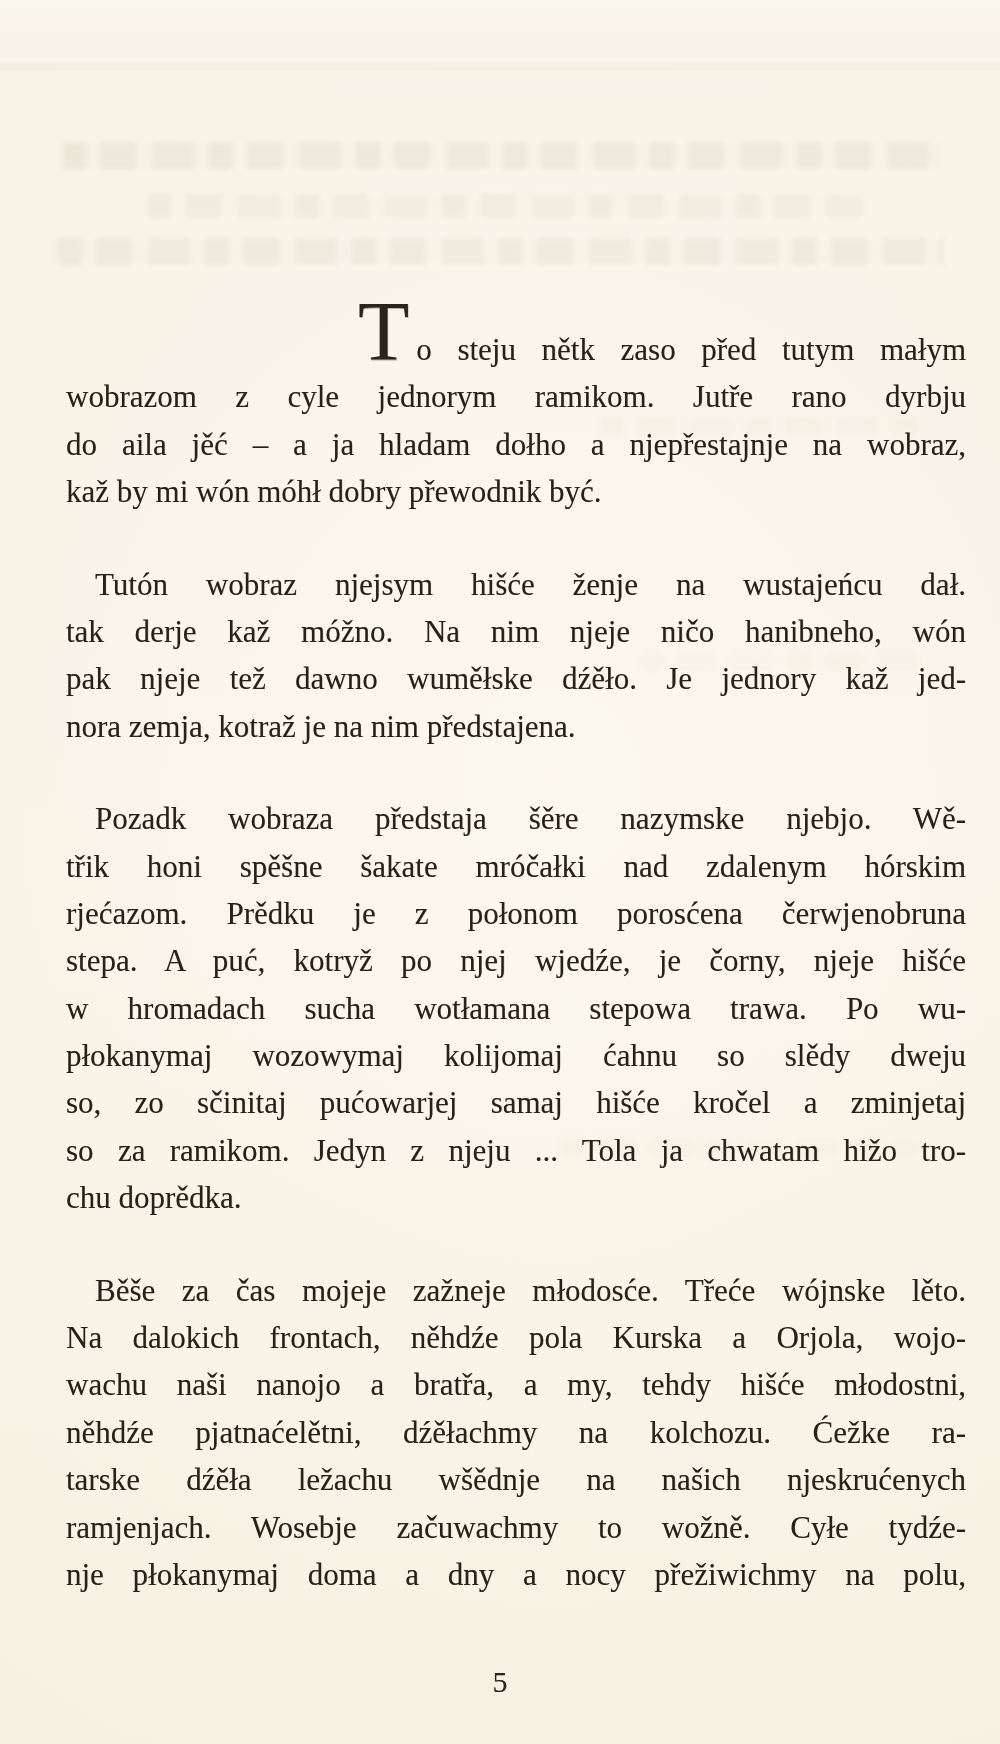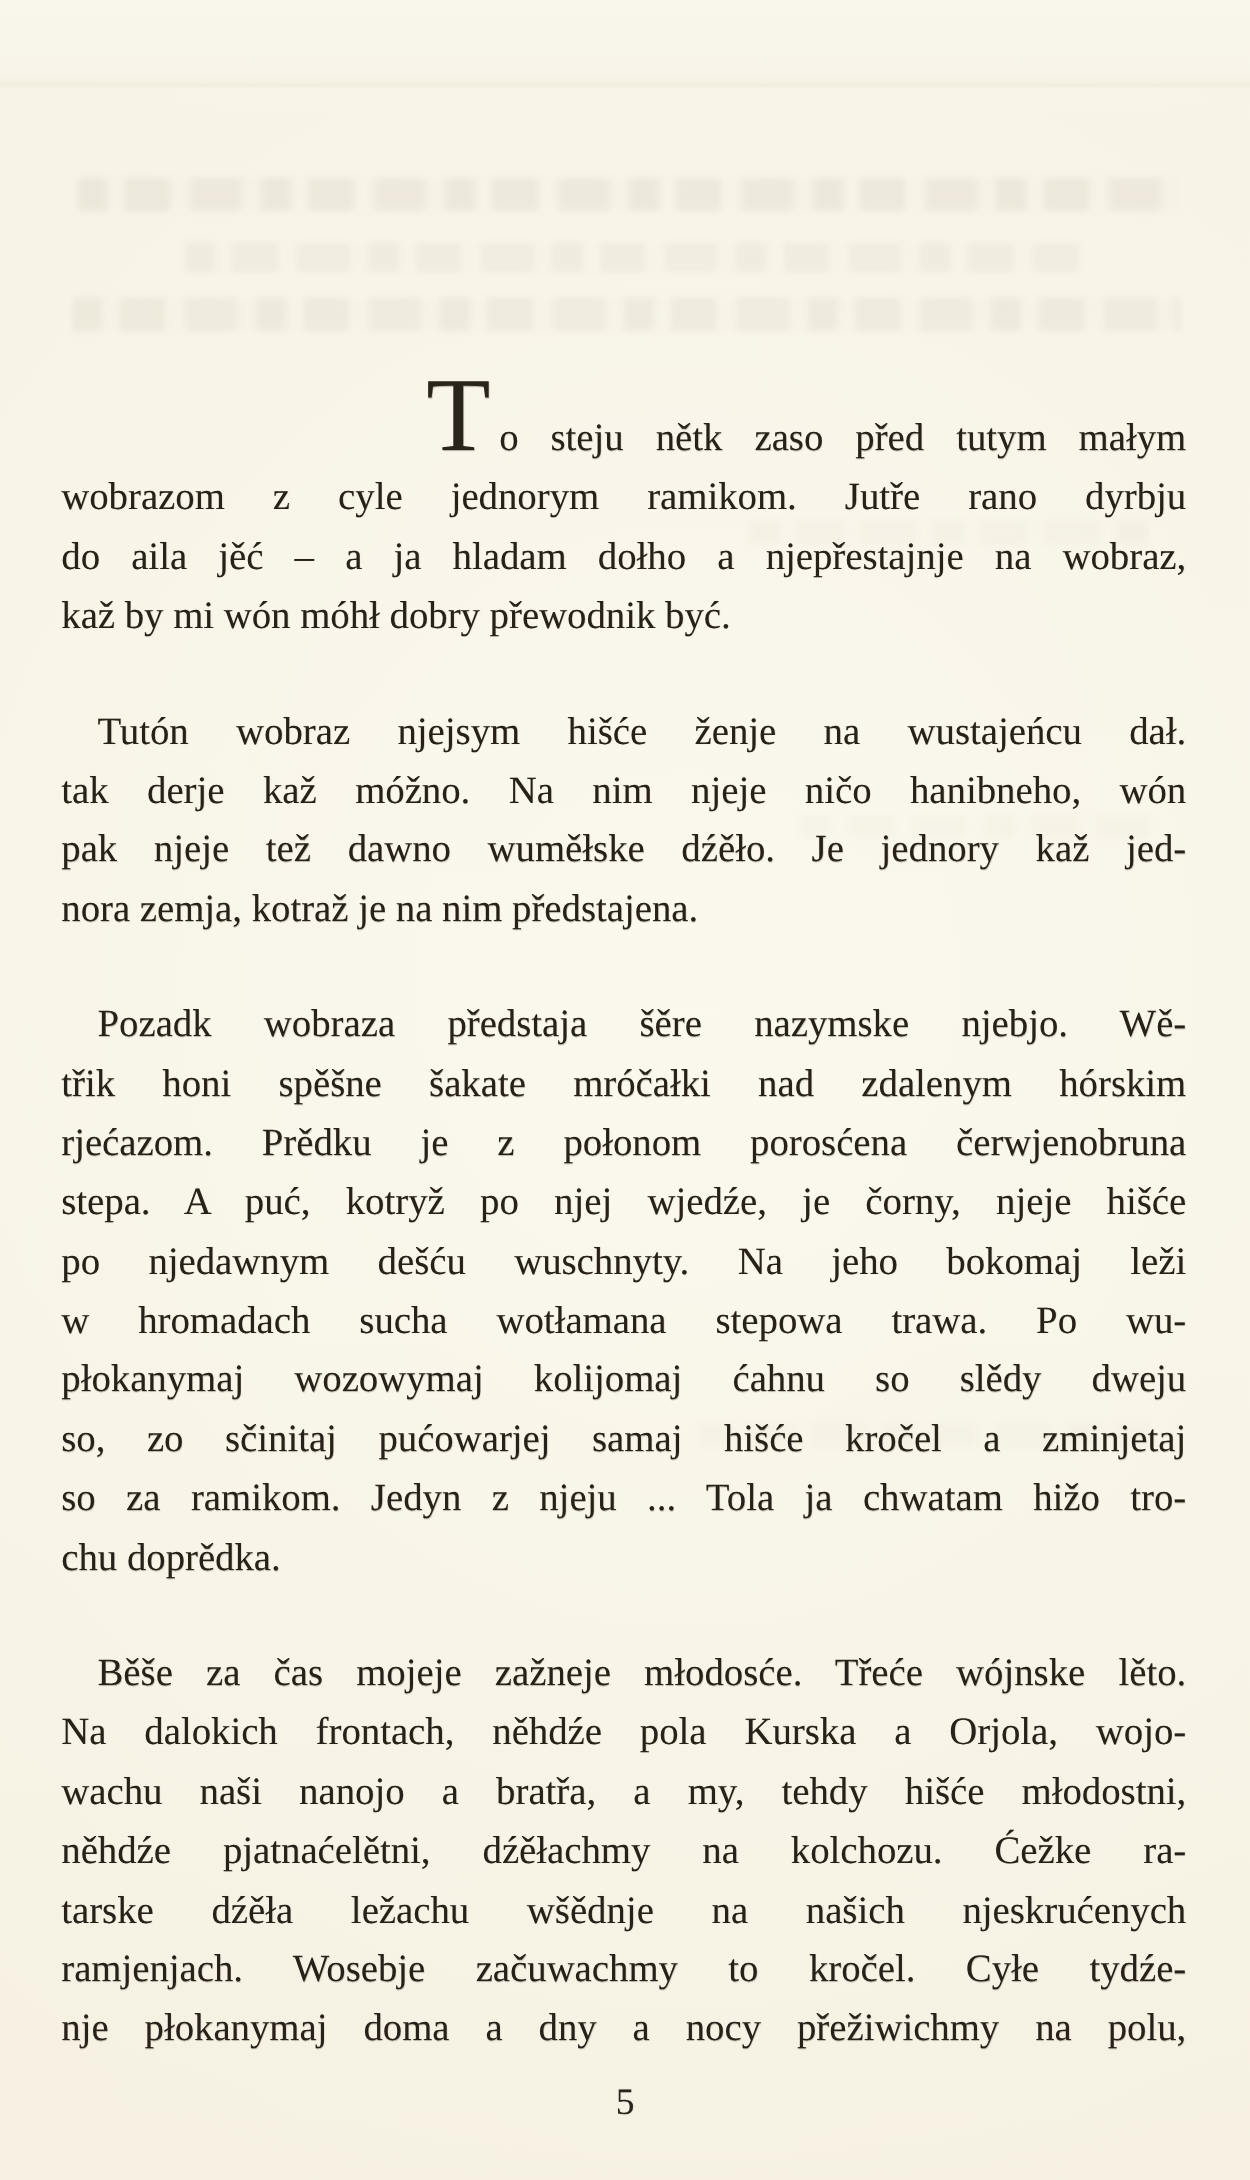--- a/index.html
+++ b/index.html
@@ -43,21 +43,21 @@
   }
   .bleed-b1 { left: 62px;  top: 142px; width: 880px; height: 27px; }
   .bleed-b2 { left: 148px; top: 194px; width: 715px; height: 24px; opacity: 0.4; }
   .bleed-b3 { left: 58px;  top: 238px; width: 886px; height: 27px; opacity: 0.5; }
   .bleed-smudge1 { left: 600px; top: 416px; width: 320px; height: 20px; opacity: 0.22; }
   .bleed-smudge2 { left: 640px; top: 652px; width: 280px; height: 18px; opacity: 0.18; }
   .bleed-smudge3 { left: 560px; top: 1138px; width: 360px; height: 20px; opacity: 0.18; }
 
   .text-block {
     position: absolute;
-    left: 49px;
+    left: 66px;
     top: 326px;
     width: 900px;
     font-size: 31px;
     line-height: 47.4px;
     color: #282119;
     text-shadow: 0.3px 0.4px 0.6px rgba(46,38,28,0.30);
   }
   .para { margin: 0; padding: 0; }
   .line {
     text-align: justify;
@@ -121,32 +121,31 @@
         <div class="line indent">Tutón wobraz njejsym hišće ženje na wustajeńcu dał.</div>
         <div class="line">tak derje kaž móžno. Na nim njeje ničo hanibneho, wón</div>
         <div class="line">pak njeje tež dawno wuměłske dźěło. Je jednory kaž jed-</div>
         <div class="line last">nora zemja, kotraž je na nim předstajena.</div>
       </div>
       <div class="para">
         <div class="line indent">Pozadk wobraza předstaja šěre nazymske njebjo. Wě-</div>
         <div class="line">třik honi spěšne šakate mróčałki nad zdalenym hórskim</div>
         <div class="line">rjećazom. Prědku je z połonom porosćena čerwjenobruna</div>
         <div class="line">stepa. A puć, kotryž po njej wjedźe, je čorny, njeje hišće</div>
-        <div class="line">po njedawnym dešću wuschnyty. Na jeho bokomaj leži</div>
         <div class="line">w hromadach sucha wotłamana stepowa trawa. Po wu-</div>
         <div class="line">płokanymaj wozowymaj kolijomaj ćahnu so slědy dweju</div>
         <div class="line">so, zo sčinitaj pućowarjej samaj hišće kročel a zminjetaj</div>
         <div class="line">so za ramikom. Jedyn z njeju ... Tola ja chwatam hižo tro-</div>
         <div class="line last">chu doprědka.</div>
       </div>
       <div class="para">
         <div class="line indent">Běše za čas mojeje zažneje młodosće. Třeće wójnske lěto.</div>
         <div class="line">Na dalokich frontach, něhdźe pola Kurska a Orjola, wojo-</div>
         <div class="line">wachu naši nanojo a bratřa, a my, tehdy hišće młodostni,</div>
         <div class="line">něhdźe pjatnaćelětni, dźěłachmy na kolchozu. Ćežke ra-</div>
         <div class="line">tarske dźěła ležachu wšědnje na našich njeskrućenych</div>
-        <div class="line">ramjenjach. Wosebje začuwachmy to kročel. Cyłe tydźe-</div>
+        <div class="line">ramjenjach. Wosebje začuwachmy to wožně. Cyłe tydźe-</div>
         <div class="line">nje płokanymaj doma a dny a nocy přežiwichmy na polu,</div>
       </div>
     </div>
 
   <div class="page-number">5</div>
 </div>
 
 </body></html>

